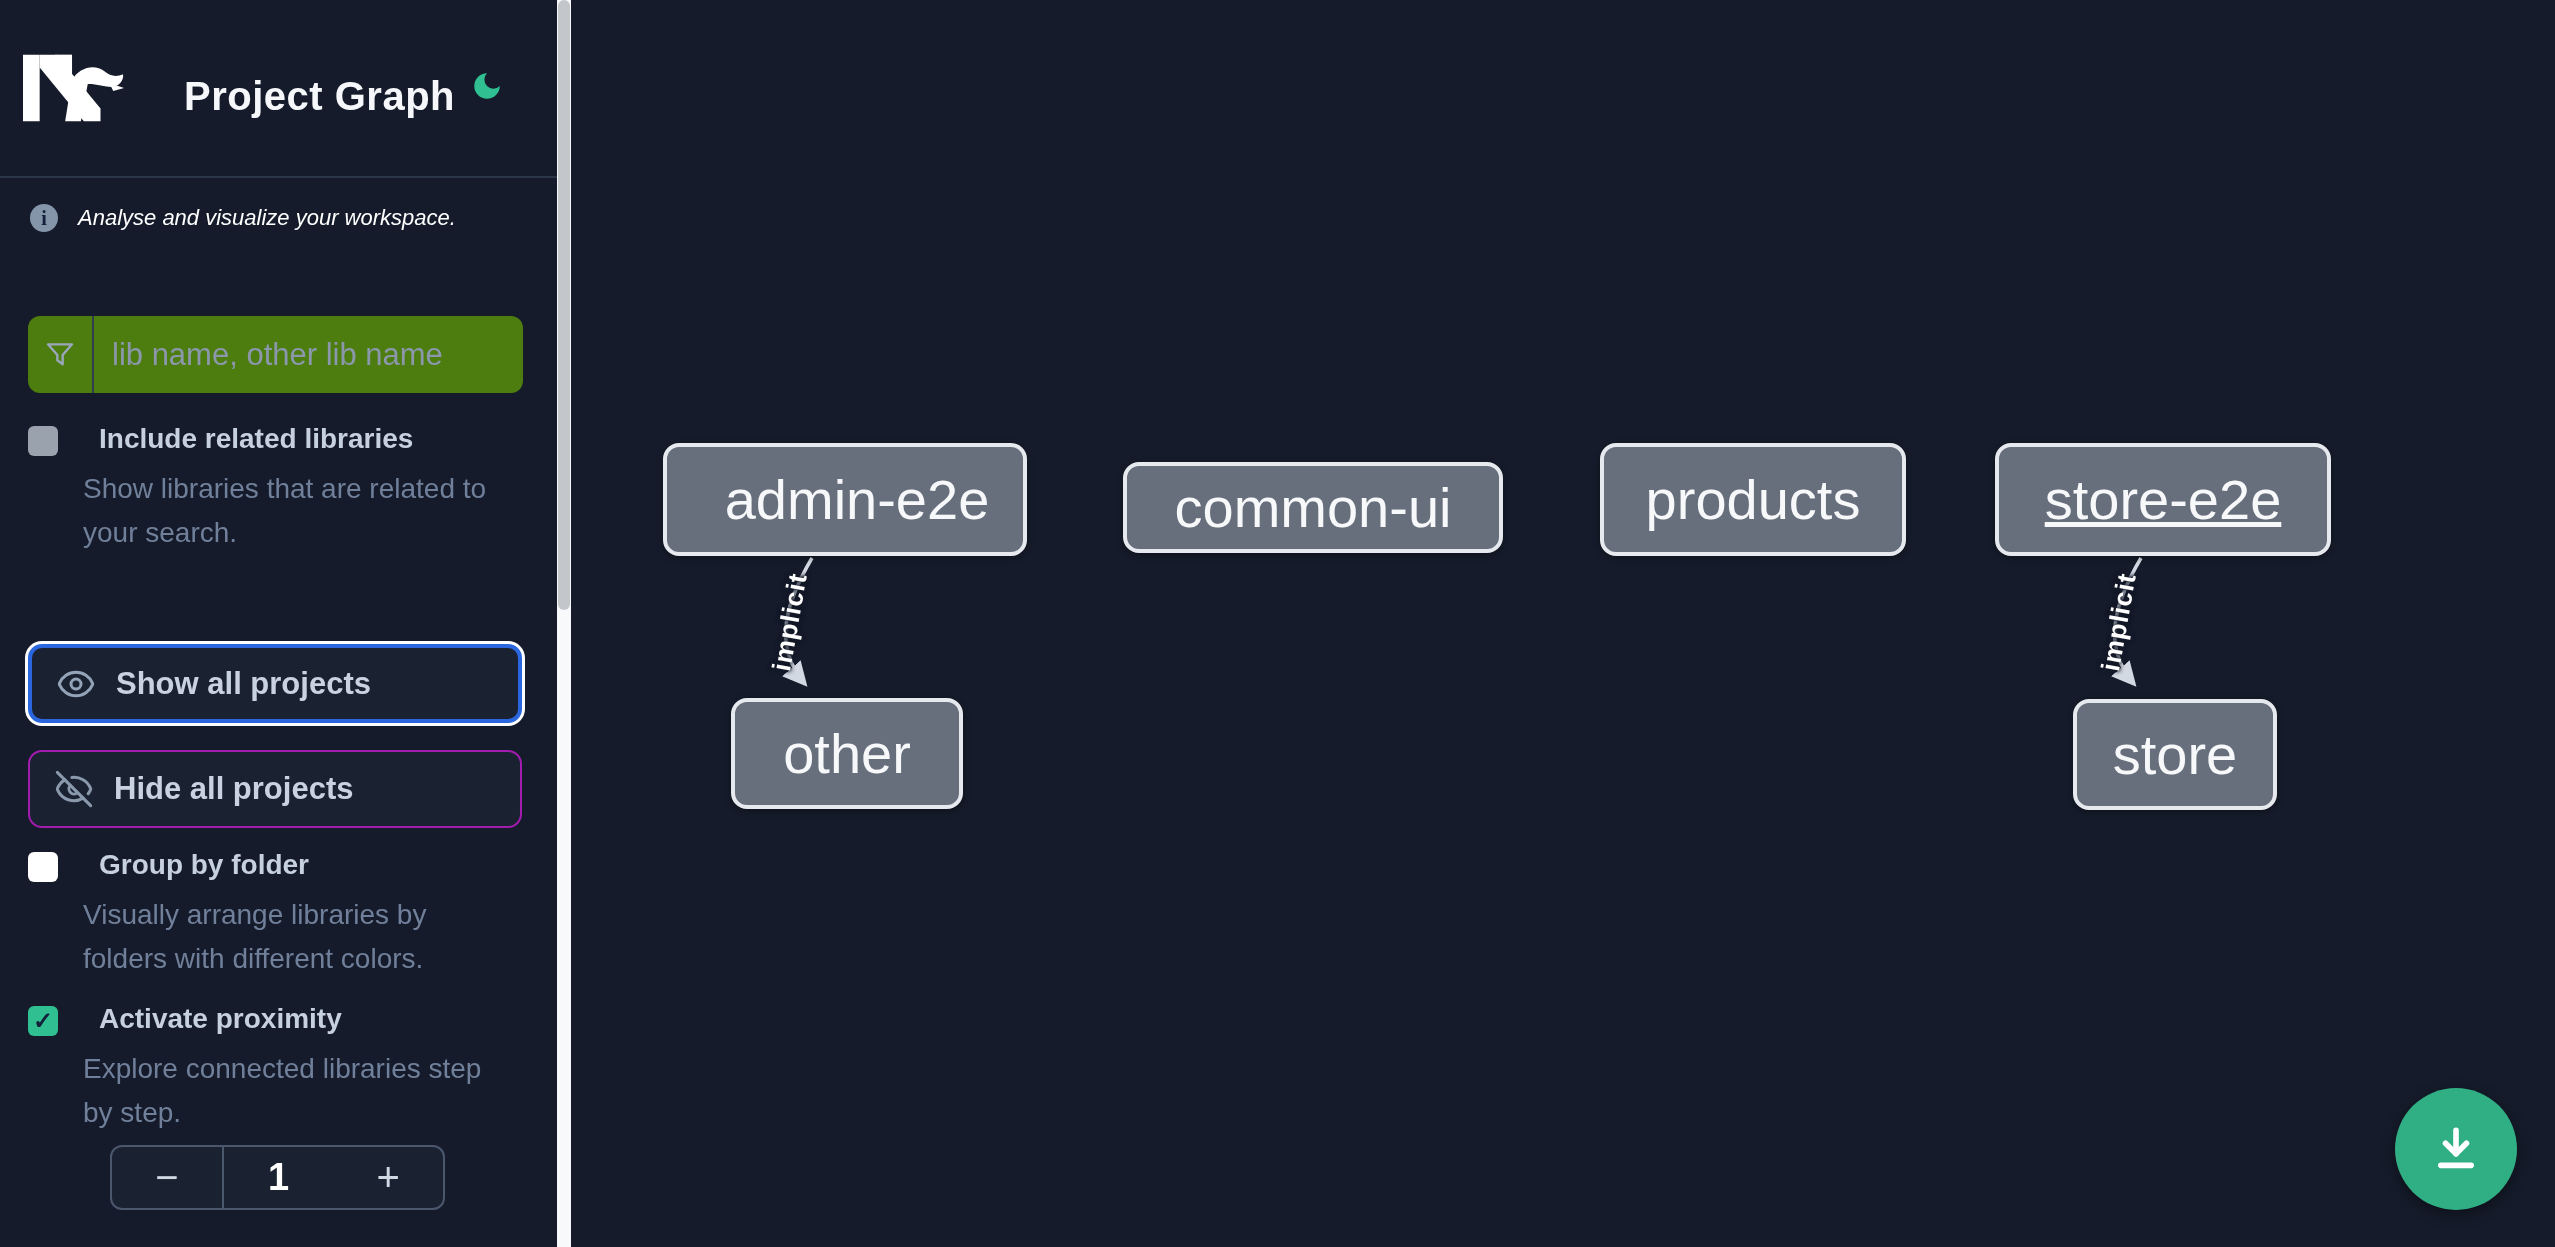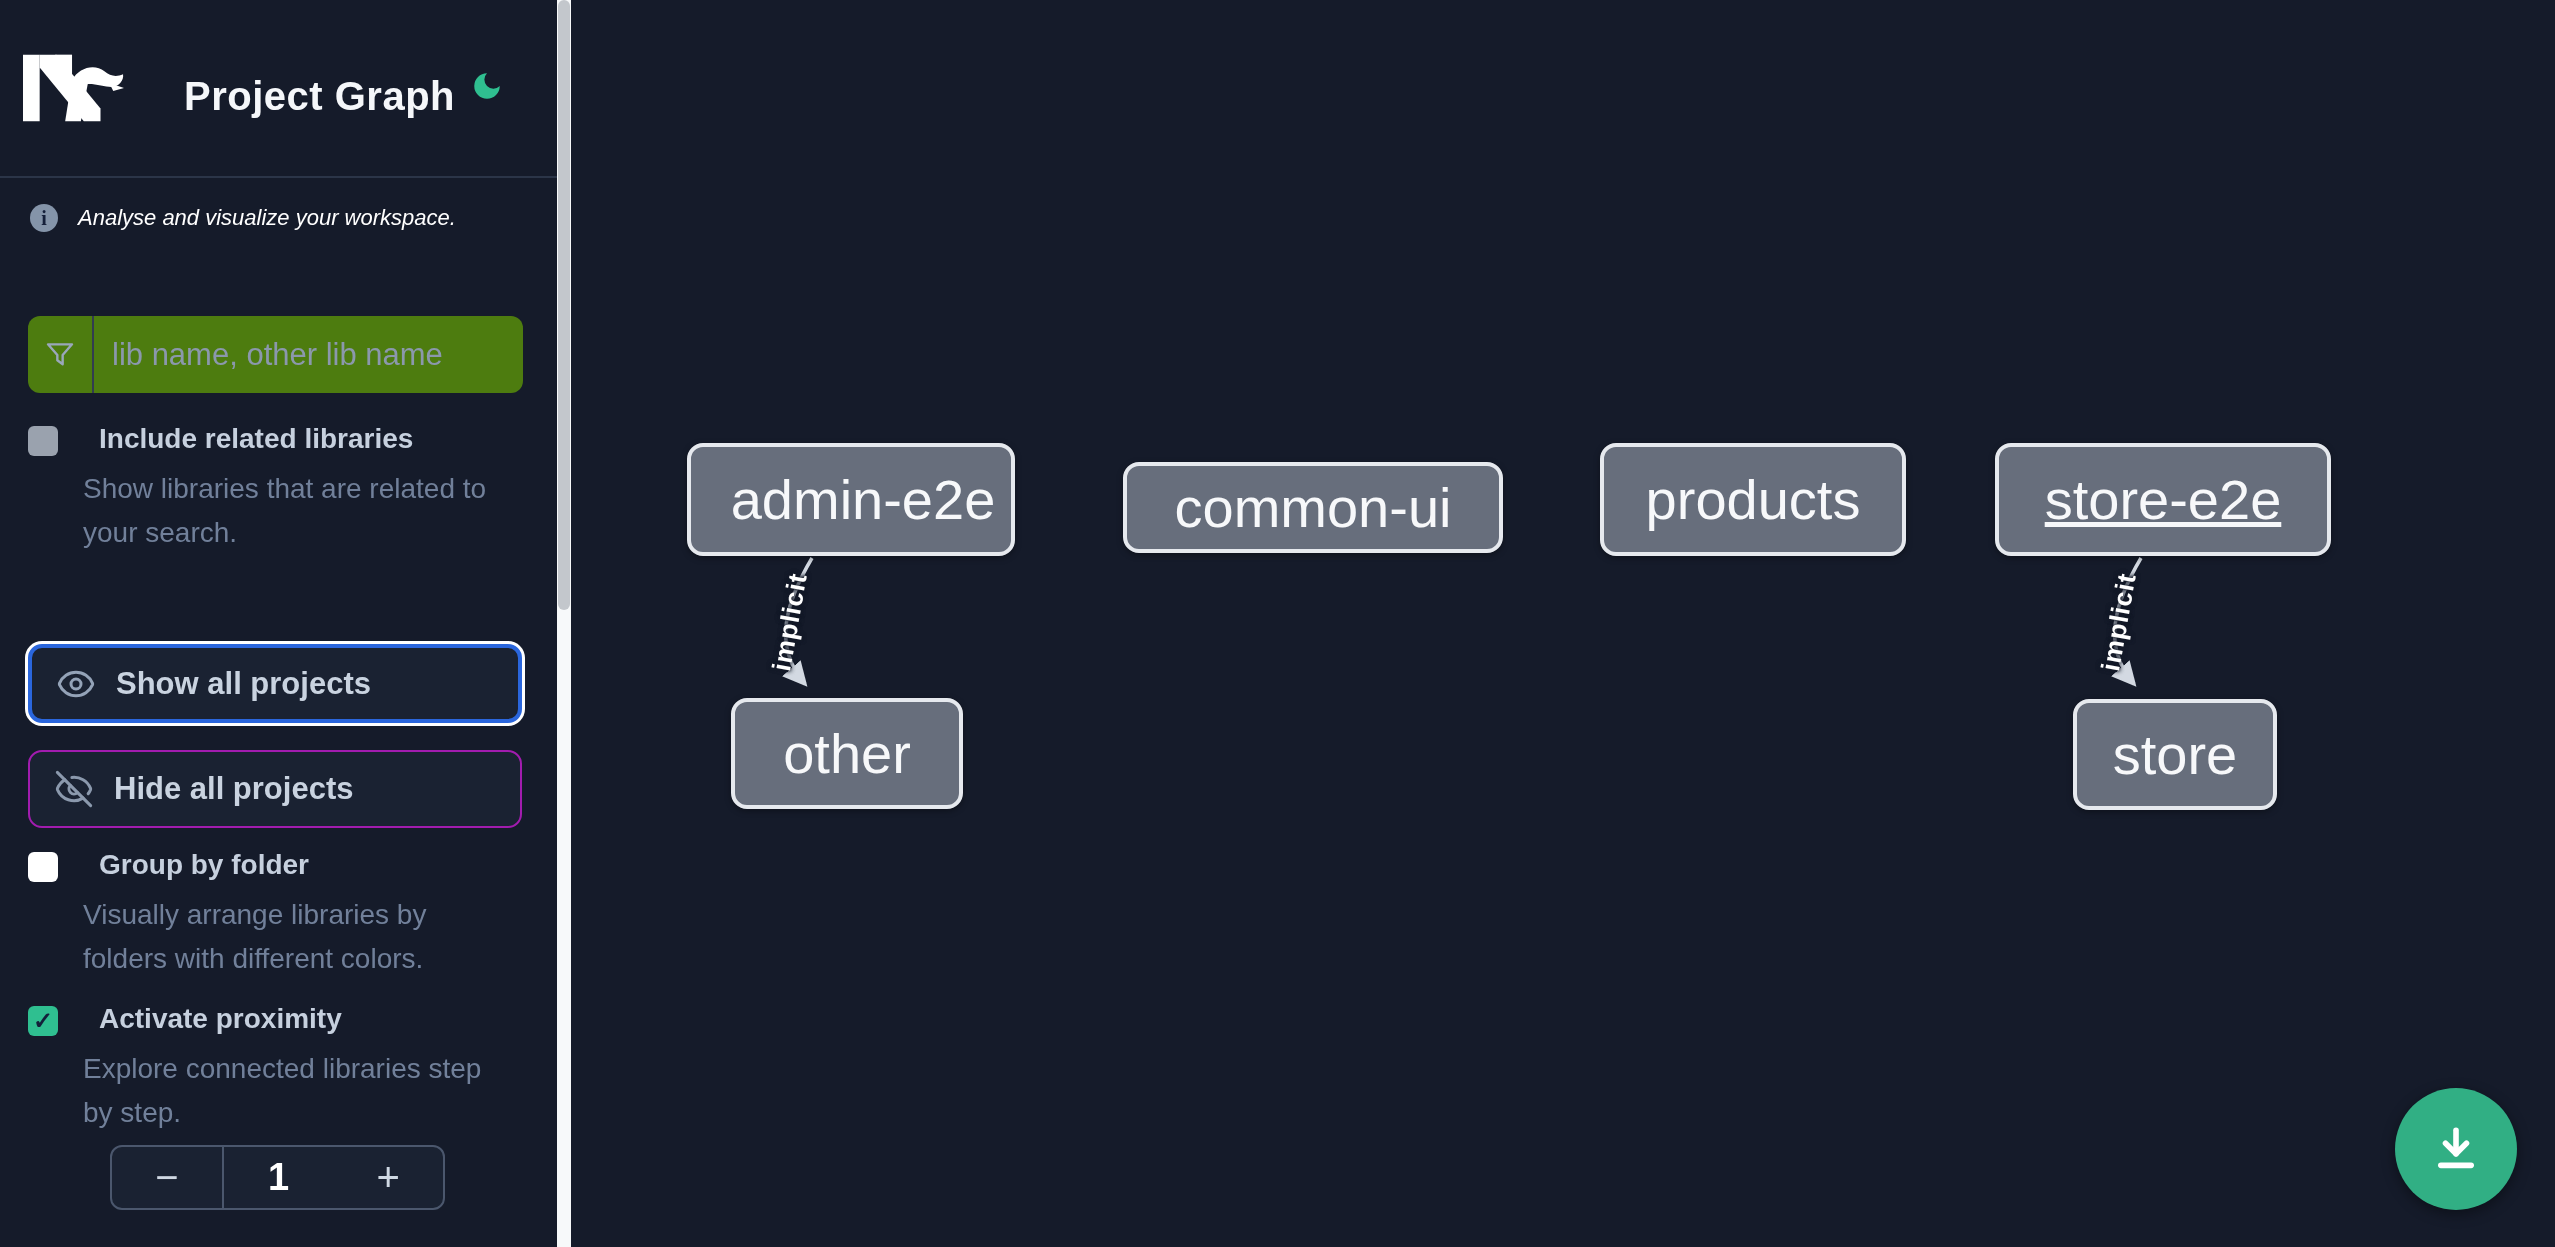--- a/index.html
+++ b/index.html
@@ -181,21 +181,21 @@
     <defs>
       <marker id="arrow" viewBox="0 0 10 10" refX="8.5" refY="5" markerWidth="7" markerHeight="7" orient="auto">
         <path d="M0 0 L10 5 L0 10 Z" fill="#d3d9e2"></path>
       </marker>
     </defs>
   <path d="M 812 558 C 786 602, 772 646, 805 684" fill="none" stroke="#d3d9e2" stroke-width="3.5" marker-end="url(#arrow)"></path>
       <path d="M 2141 558 C 2115 602, 2101 646, 2134 684" fill="none" stroke="#d3d9e2" stroke-width="3.5" marker-end="url(#arrow)"></path>
     </svg>
 <div class="edge-label" style="left: 790px; top: 622px;">implicit</div>
     <div class="edge-label" style="left: 2119px; top: 622px;">implicit</div>
-    <div class="node" style="left: 687px; top: 443px; width: 328px; height: 113px; padding-left: 24px;">admin-e2e</div>
+    <div class="node" style="left: 663px; top: 443px; width: 364px; height: 113px; padding-left: 24px;">admin-e2e</div>
     <div class="node" style="left: 1123px; top: 462px; width: 380px; height: 91px;">common-ui</div>
     <div class="node" style="left: 1600px; top: 443px; width: 306px; height: 113px;">products</div>
     <div class="node" style="left: 1995px; top: 443px; width: 336px; height: 113px; text-decoration: underline;">store-e2e</div>
     <div class="node" style="left: 731px; top: 698px; width: 232px; height: 111px;">other</div>
     <div class="node" style="left: 2073px; top: 699px; width: 204px; height: 111px;">store</div>
   </div>
 
 <button class="fab">
   <svg width="56" height="56" viewBox="0 0 24 24" fill="none" stroke="#ffffff" stroke-width="2.4" stroke-linecap="round" stroke-linejoin="round">
     <path d="M12 4 V14"></path>

